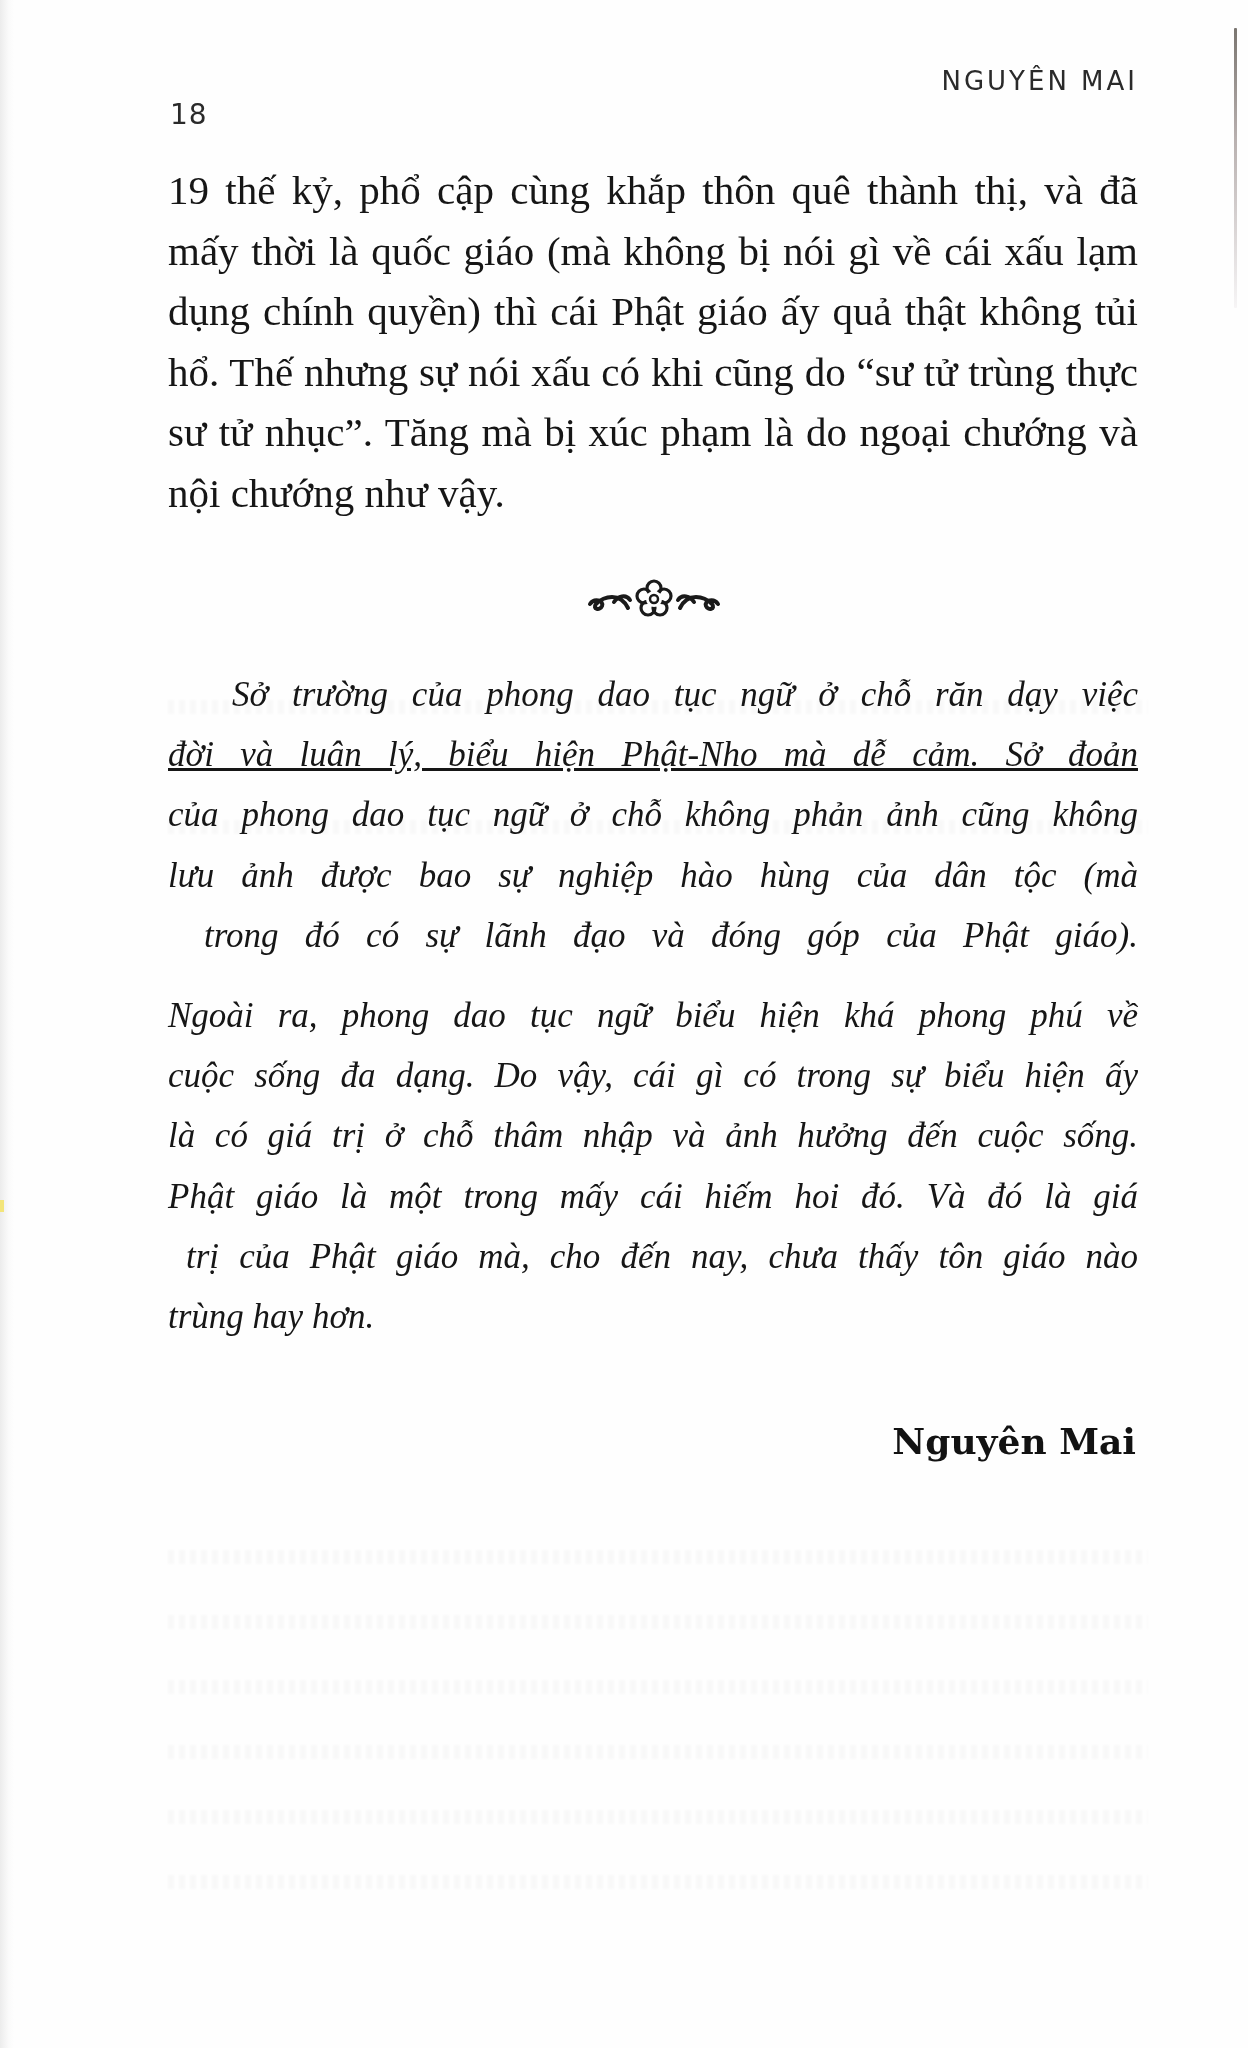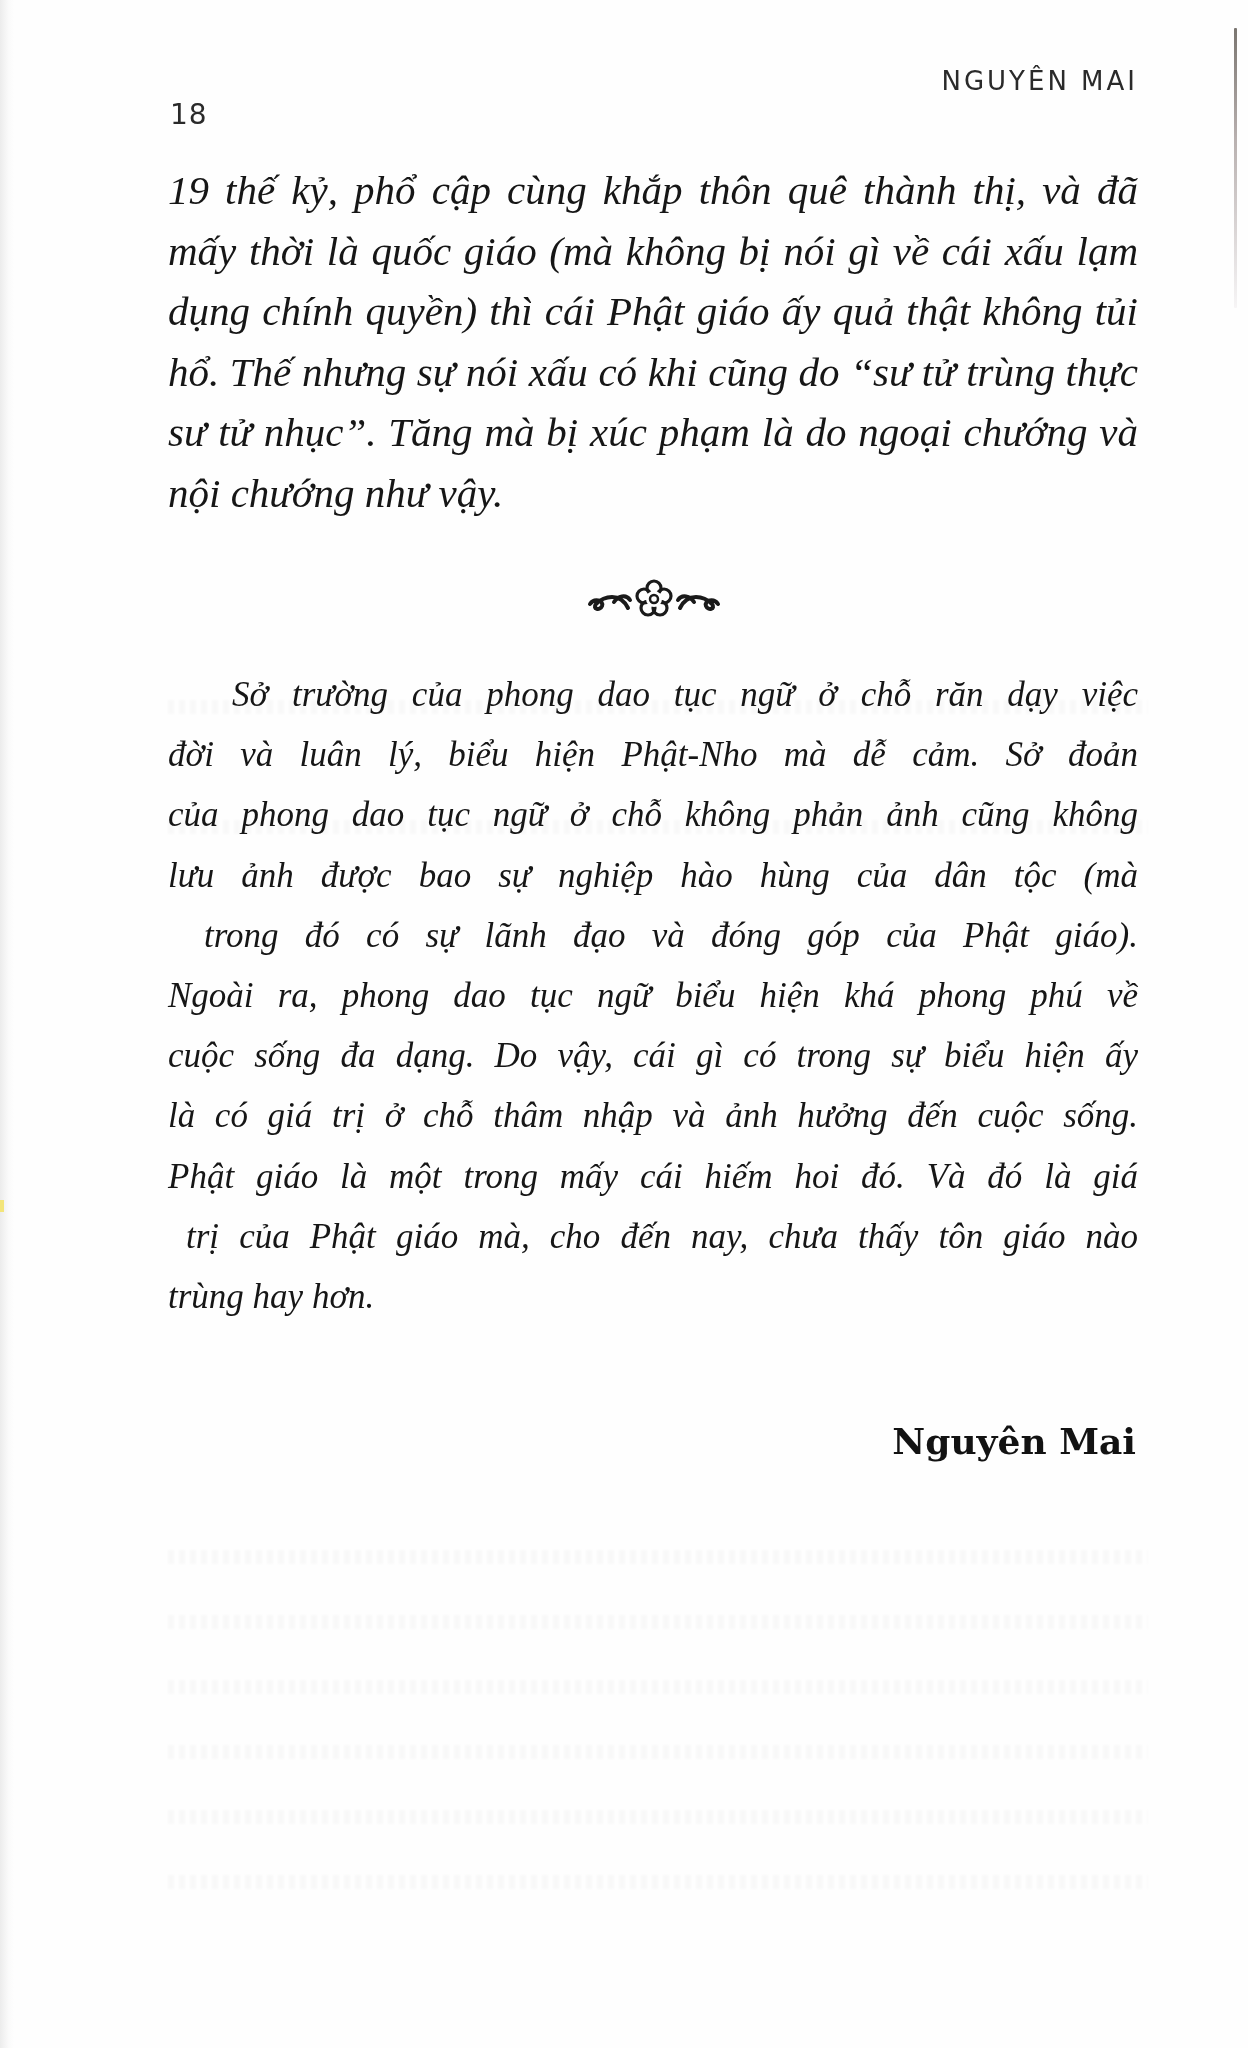--- a/index.html
+++ b/index.html
@@ -69,21 +69,20 @@
       font-size: 26px;
       letter-spacing: 3px;
       font-weight: normal;
     }
     .body-text {
       position: absolute;
       left: 168px;
       top: 160px;
       width: 970px;
       font-family: "Liberation Serif", "DejaVu Serif", serif;
-      font-style: italic;
       font-size: 41px;
       line-height: 60.5px;
       text-align: justify;
       color: #161616;
     }
     .ornament {
       position: absolute;
       left: 584px;
       top: 578px;
       width: 140px;
@@ -165,25 +164,25 @@
       <circle cx="76" cy="30" r="7"></circle>
       <circle cx="64" cy="30" r="7"></circle>
       <circle cx="60" cy="18" r="7"></circle>
     </g>
     <circle cx="70" cy="21" r="8" fill="#fefefe"></circle>
     <circle cx="70" cy="21" r="4" fill="none" stroke="#1a1a1a" stroke-width="2.5"></circle>
   </svg>
 
   <div class="para-2">
     <div style="padding-left:64px;text-align:justify;text-align-last:justify;">Sở trường của phong dao tục ngữ ở chỗ răn dạy việc</div>
-    <div style="text-align:justify;text-align-last:justify;">đời và luân lý, biểu hiện Phật-Nho mà dễ cảm. Sở đoản</div>
+    <div style="text-align:justify;text-align-last:justify;text-decoration:underline;">đời và luân lý, biểu hiện Phật-Nho mà dễ cảm. Sở đoản</div>
     <div style="text-align:justify;text-align-last:justify;">của phong dao tục ngữ ở chỗ không phản ảnh cũng không</div>
     <div style="text-align:justify;text-align-last:justify;">lưu ảnh được bao sự nghiệp hào hùng của dân tộc (mà</div>
     <div style="text-align:justify;text-align-last:justify;margin-left:36px;">trong đó có sự lãnh đạo và đóng góp của Phật giáo).</div>
-    <div style="text-align:justify;text-align-last:justify;">Ngoài ra, phong dao tục ngữ biểu hiện khá phong phú về</div>
+    <div style="text-align:justify;text-align-last:justify;margin-top:20px;">Ngoài ra, phong dao tục ngữ biểu hiện khá phong phú về</div>
     <div style="text-align:justify;text-align-last:justify;">cuộc sống đa dạng. Do vậy, cái gì có trong sự biểu hiện ấy</div>
     <div style="text-align:justify;text-align-last:justify;">là có giá trị ở chỗ thâm nhập và ảnh hưởng đến cuộc sống.</div>
     <div style="text-align:justify;text-align-last:justify;">Phật giáo là một trong mấy cái hiếm hoi đó. Và đó là giá</div>
     <div style="text-align:justify;text-align-last:justify;margin-left:18px;">trị của Phật giáo mà, cho đến nay, chưa thấy tôn giáo nào</div>
     <div>trùng hay hơn.</div>
   </div>
 
   <div class="signature">Nguyên Mai</div>
 </div>
 

